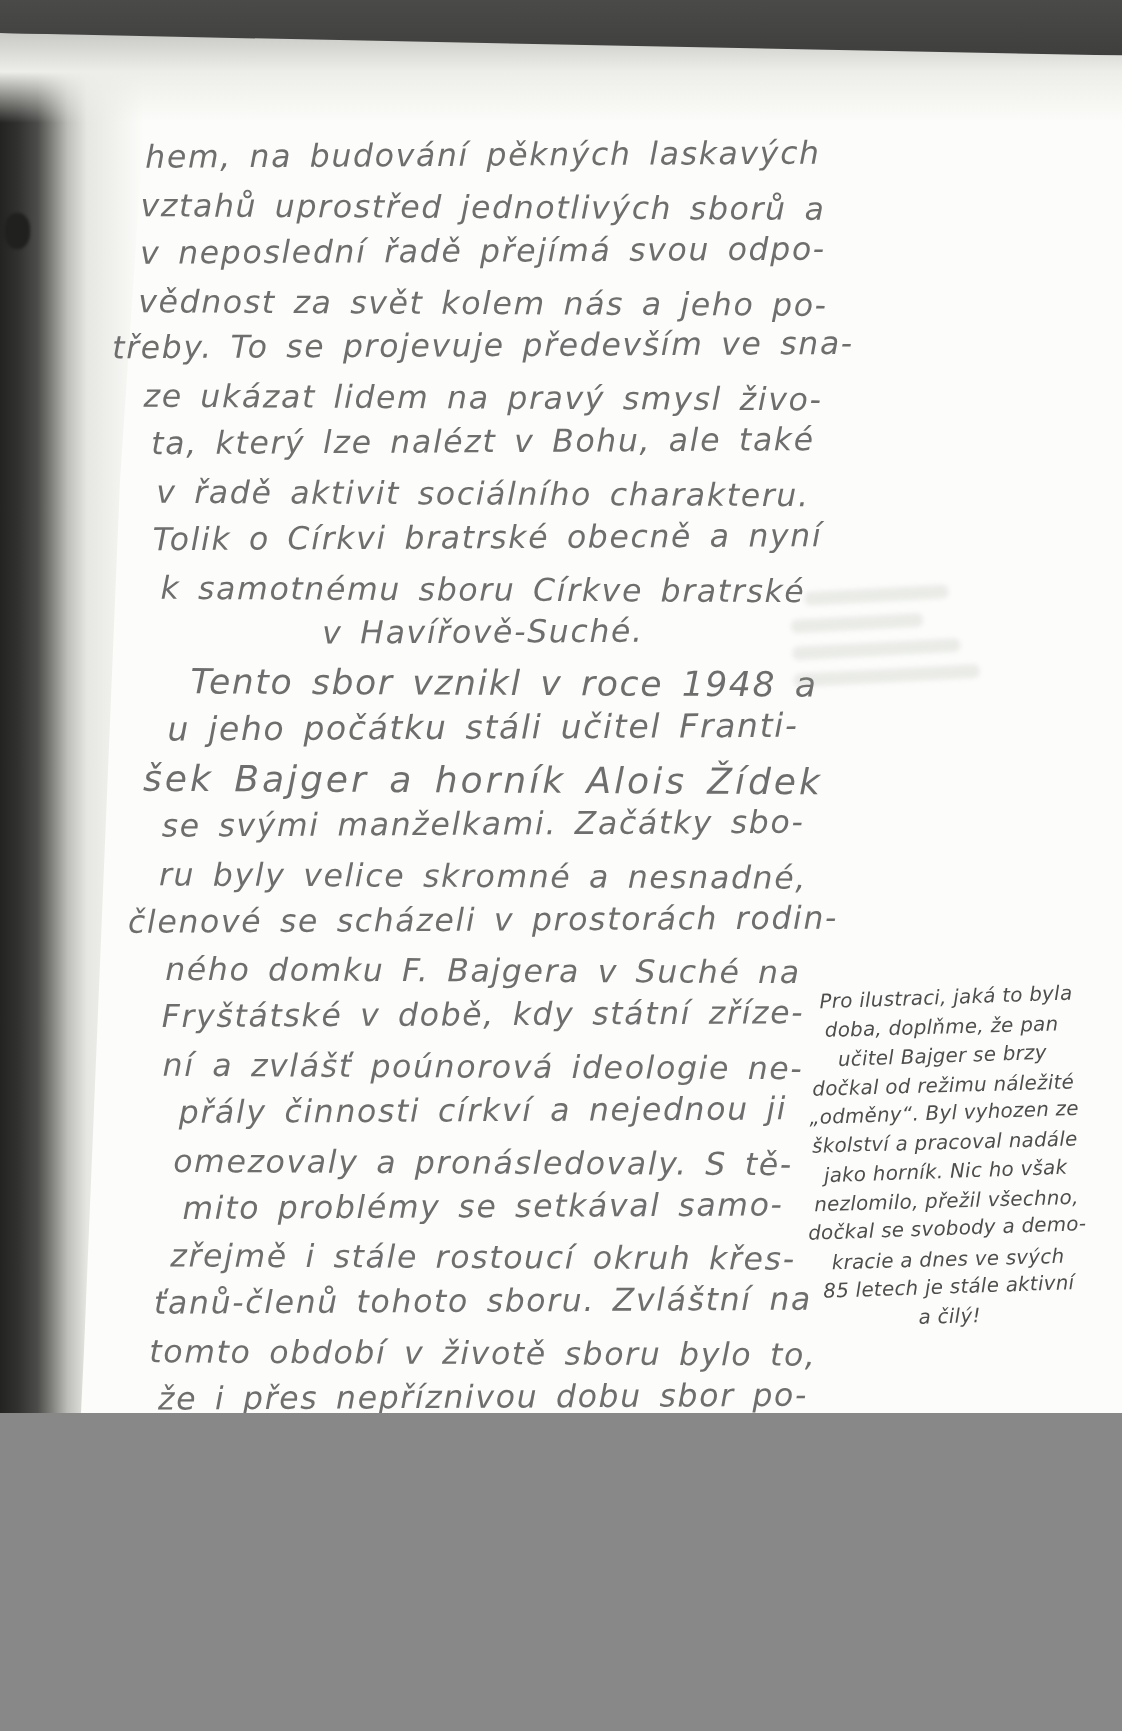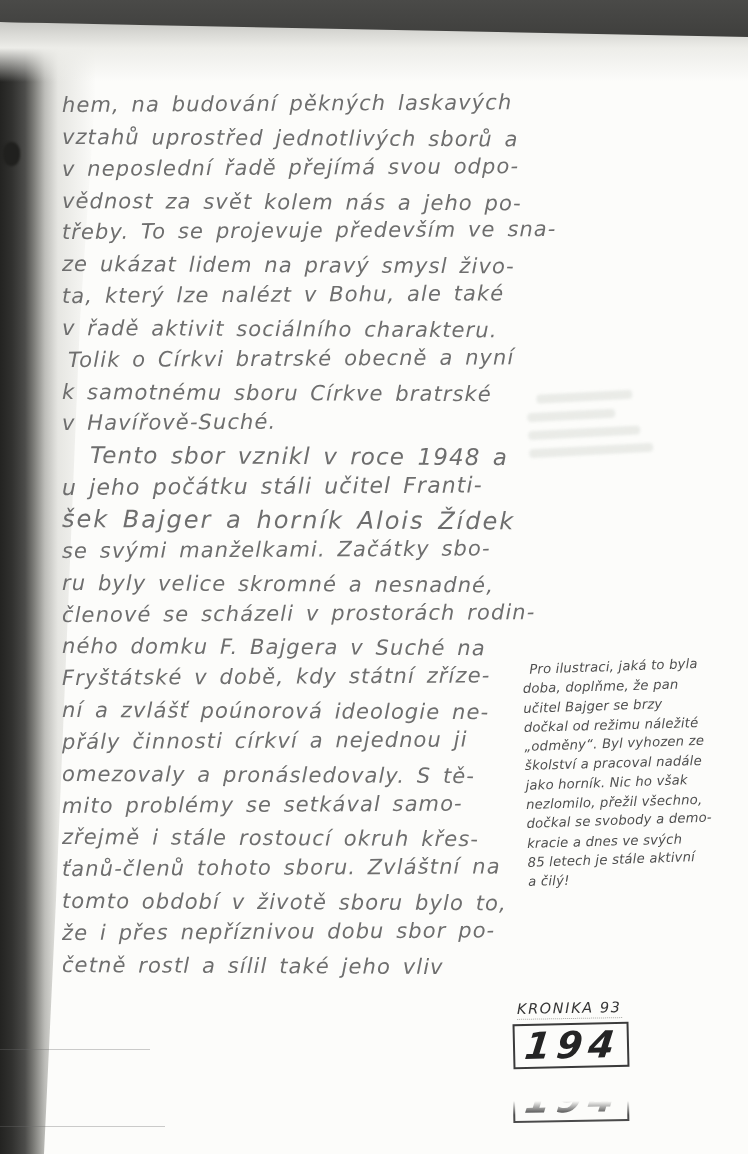--- a/index.html
+++ b/index.html
@@ -1,19 +1,20 @@
 <!DOCTYPE html>
 <html><head>
 <meta charset="utf-8">
 <style>
   html,body { margin:0; padding:0; background:#888; }
   .canvas {
-    position:relative; width:748px; height:1154px; margin:0 auto;
+    position:relative; width:748px; height:942px; margin:0 auto;
     background:#fcfcfa; overflow:hidden;
     font-family:"DejaVu Sans", sans-serif;
+    text-align:center;
   }
   
   .edge-left {
     position:absolute; left:0; top:0; bottom:0; width:100px; z-index:1;
     background:linear-gradient(90deg,#232321 0px,#31312f 12px,#4c4c4a 25px,#7d7d79 34px,#bdbdb9 45px,#e6e6e2 58px,rgba(252,252,250,0) 96px);
   }
   .page-base {
     position:absolute; inset:0; z-index:2; background:#fcfcfa;
     clip-path:polygon(118px 26px,748px 36px,748px 1154px,44px 1154px,56px 900px,80px 320px,96px 84px,104px 46px);
   }

